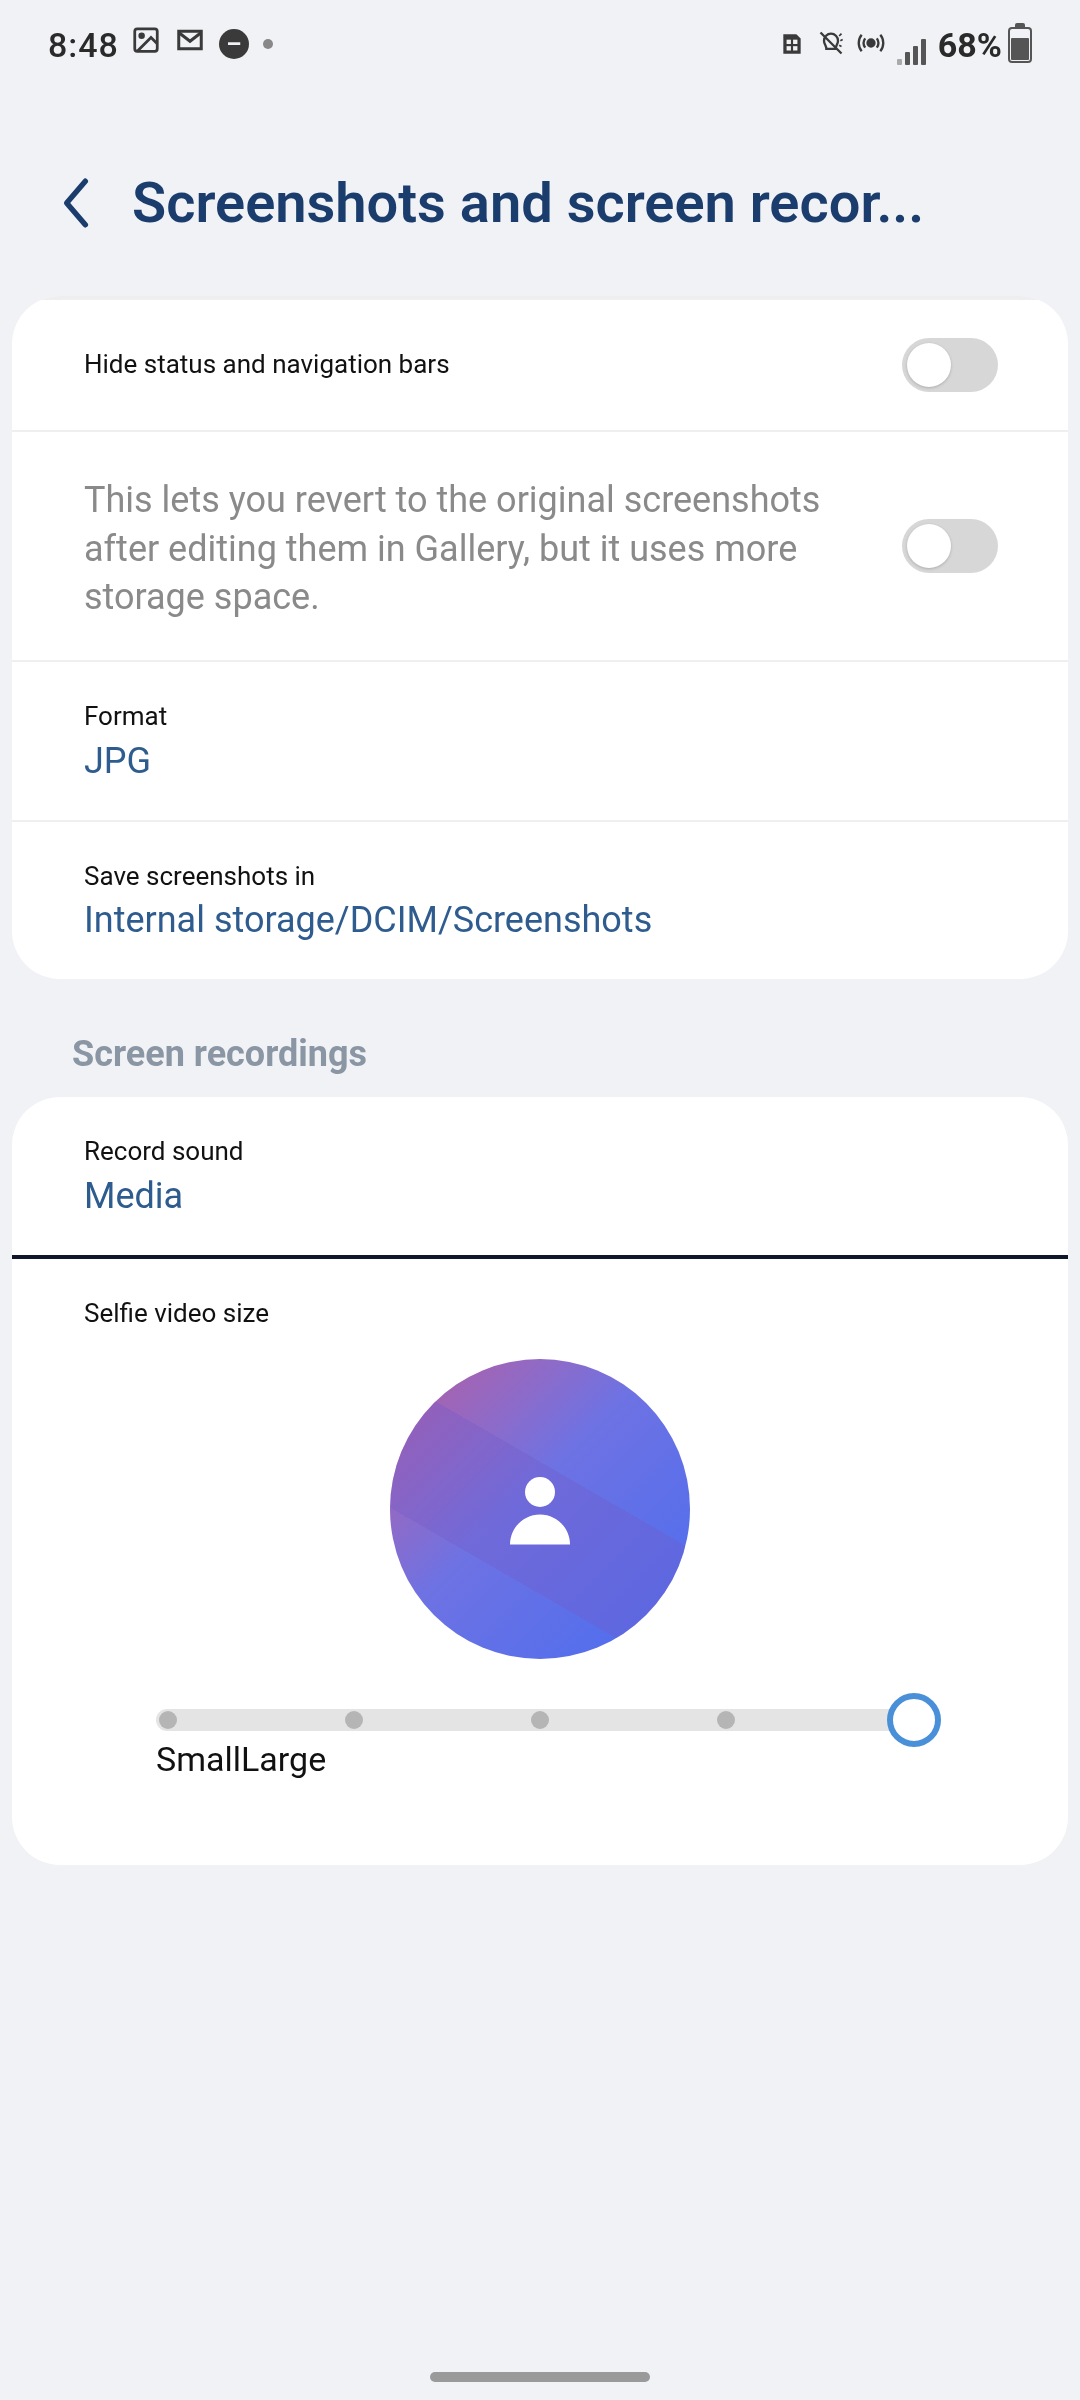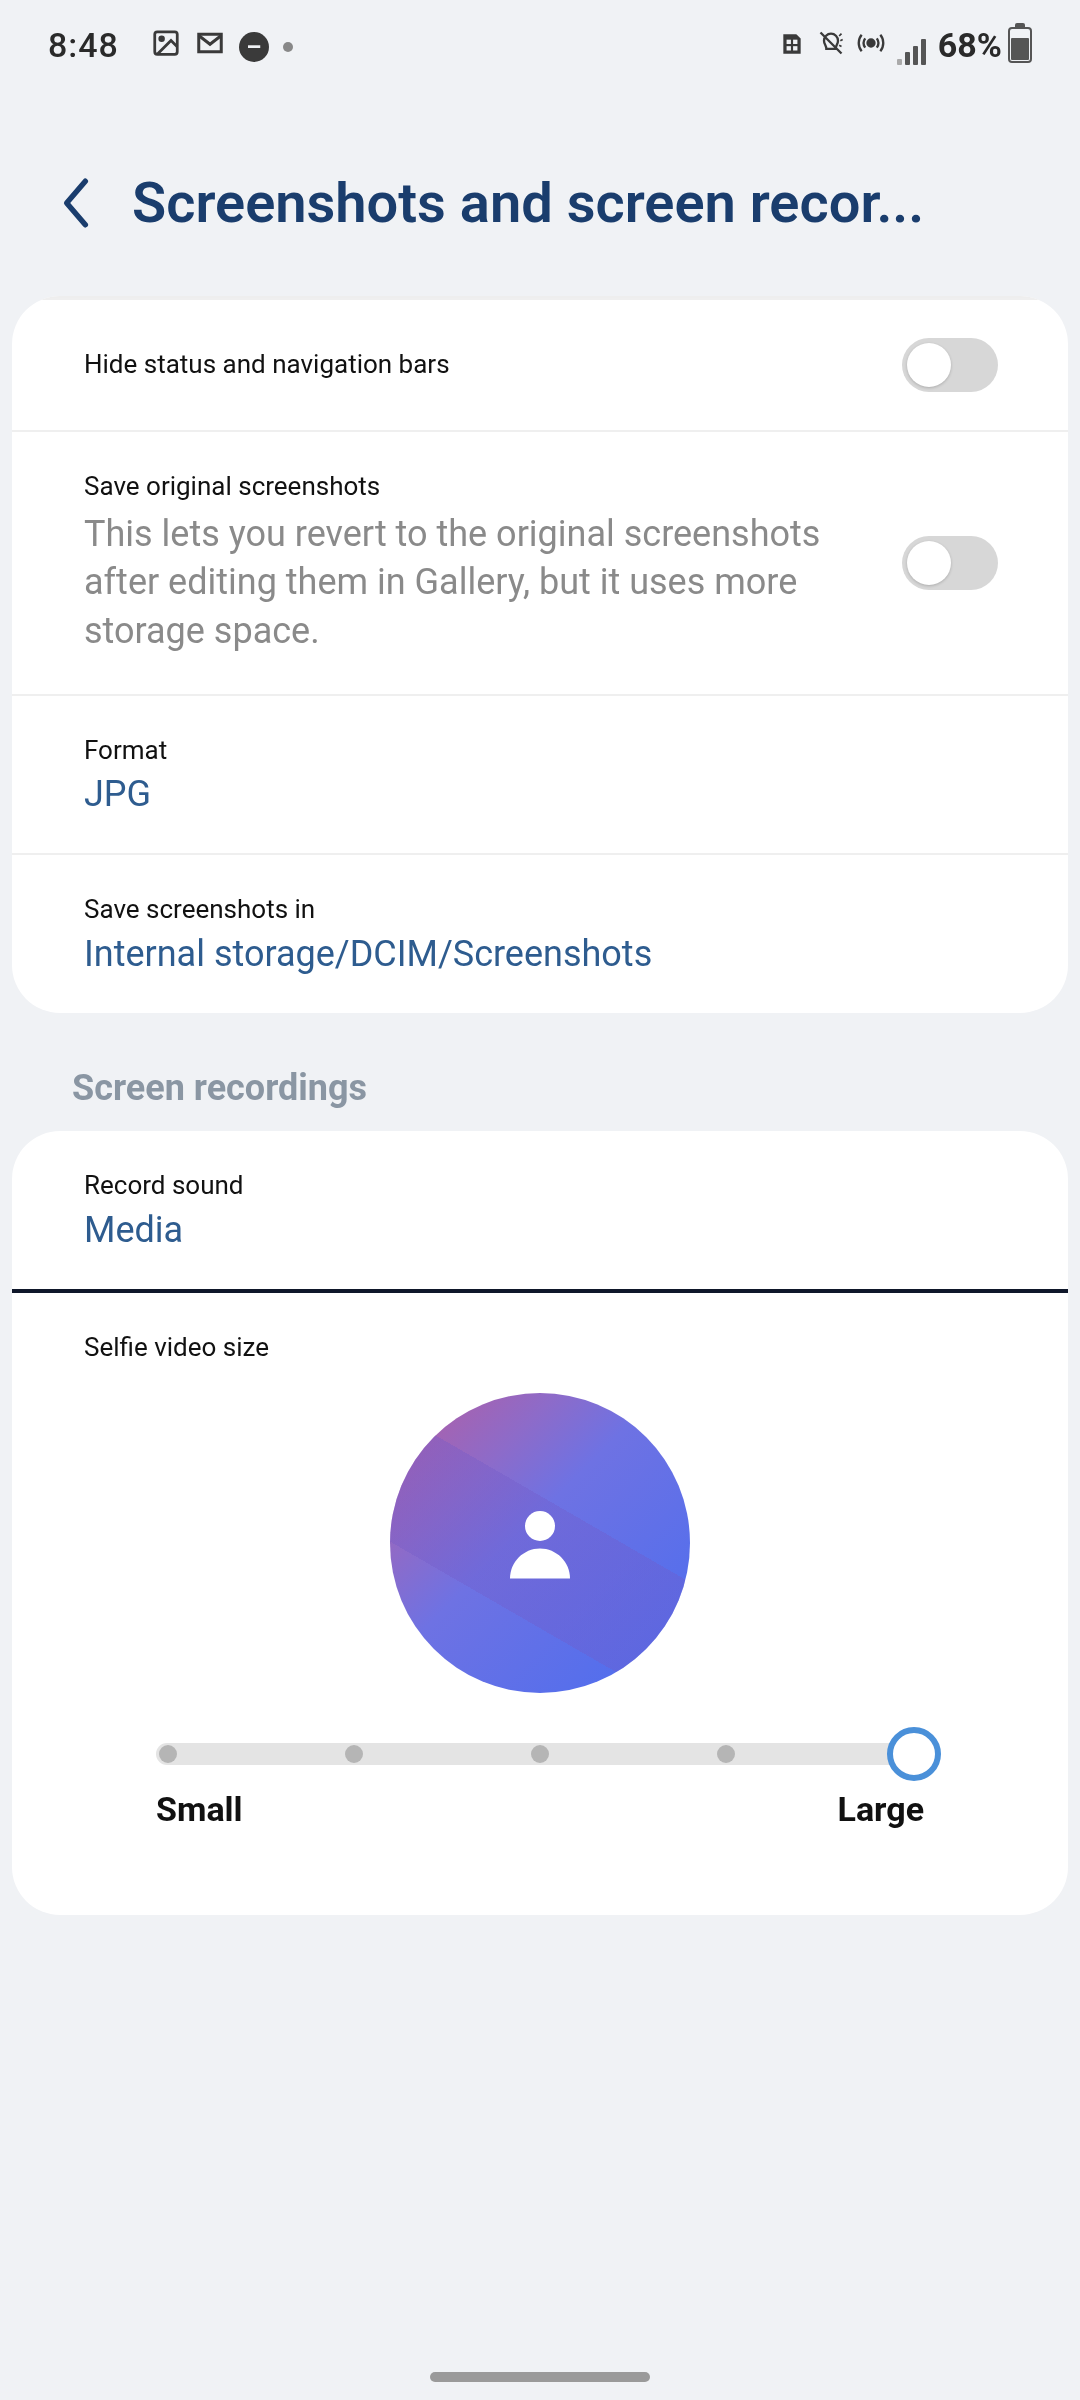--- a/index.html
+++ b/index.html
@@ -13,21 +13,21 @@
     }
     .status-bar {
       height: 90px;
       display: flex;
       align-items: center;
       justify-content: space-between;
       padding: 0 48px;
       font-size: 34px;
       color: #2a2a2a;
     }
-    .status-left { display: flex; align-items: flex-end; gap: 32px; }
+    .status-left { display: flex; align-items: flex-start; gap: 12px; }
     .status-right { display: flex; align-items: flex-end; gap: 12px; font-weight: bold; }
     .status-time { font-weight: 500; letter-spacing: 1px; }
     .status-icons { display: flex; align-items: center; gap: 14px; font-size: 28px; }
     .dnd-circle {
       width: 30px; height: 30px; border-radius: 50%;
       background: #3a3a3a; display: inline-flex;
       align-items: center; justify-content: center;
       color: #f0f2f5; font-size: 24px; font-weight: bold;
     }
     .tiny-dot {
@@ -138,22 +138,22 @@
       width: 18px; height: 18px; border-radius: 50%;
       background: #b5b5b5;
     }
     .slider-thumb {
       width: 54px; height: 54px; border-radius: 50%;
       background: #fff; border: 6px solid #4a90d9;
       position: absolute; right: -17px; top: 50%;
       transform: translateY(-50%);
     }
     .slider-labels {
-      display: flex; justify-content: space-between;
-      font-size: 34px; color: #111; margin-top: 24px; font-weight: bold;
+      display: flex; justify-content: flex-start;
+      font-size: 34px; color: #111; margin-top: 8px;
     }
     .gesture-bar {
       position: absolute; bottom: 18px; left: 50%;
       transform: translateX(-50%);
       width: 220px; height: 10px; border-radius: 5px;
       background: #9a9a9a;
     }
     .battery-wrap { display: flex; align-items: center; gap: 6px; }
     .battery {
       width: 24px; height: 36px; border: 2.5px solid #555;
@@ -249,21 +249,20 @@
 <div class="card">
   <div class="divider-top"></div>
   <div class="row">
     <div class="row-content">
       <div class="row-title">Hide status and navigation bars</div>
     </div>
     <div class="toggle"></div>
   </div>
   <div class="row">
     <div class="row-content">
-      <div class="row-title">Save original screenshots</div>
       <div class="row-sub">This lets you revert to the original screenshots after editing them in Gallery, but it uses more storage space.</div>
     </div>
     <div class="toggle"></div>
   </div>
   <div class="row">
     <div class="row-content">
       <div class="row-title">Format</div>
       <div class="row-value">JPG</div>
     </div>
   </div>

